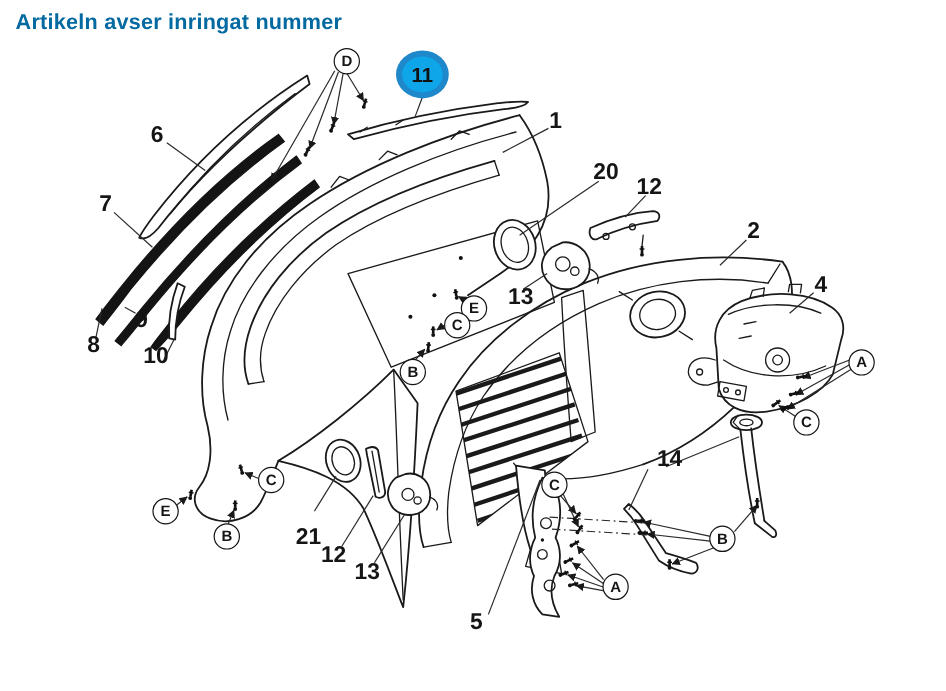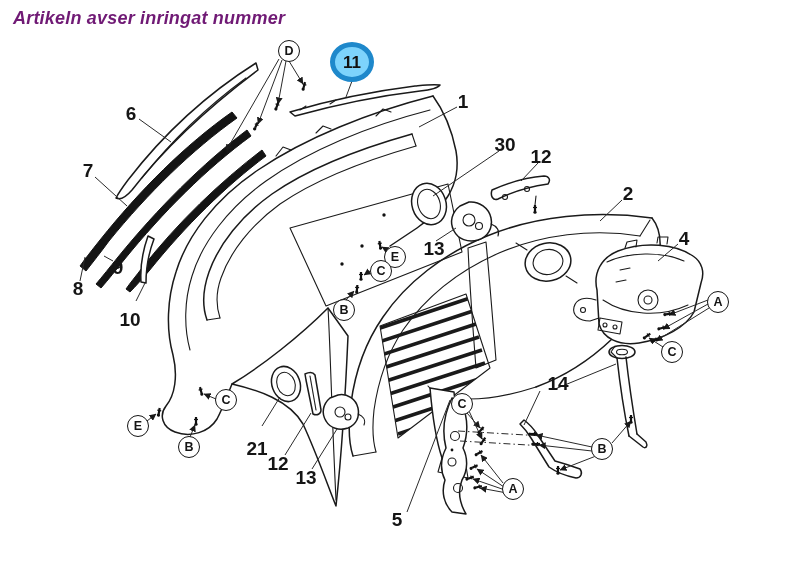--- a/index.html
+++ b/index.html
@@ -10,21 +10,21 @@
               letter-spacing:.2px;color:#2a8ac6;white-space:nowrap;}
   .labels{position:absolute;left:0;top:0;width:100%;height:100%;pointer-events:none;}
   .part-label{position:absolute;transform:translate(-50%,-50%);
               font-weight:700;font-size:19px;color:#151515;line-height:1;}
   .letter-callout{position:absolute;transform:translate(-50%,-50%);
               width:20px;height:20px;border:1.7px solid #151515;border-radius:50%;
               background:#fff;display:flex;align-items:center;justify-content:center;
               font-weight:700;font-size:12.5px;color:#151515;line-height:1;}
   .highlight-ring{position:absolute;transform:translate(-50%,-50%);
               width:34px;height:30px;border:5px solid #1e88cb;border-radius:50%;
-              background:#7dd3fc;display:flex;align-items:center;justify-content:center;
+              background:#0ea5e9;display:flex;align-items:center;justify-content:center;
               font-weight:700;font-size:17px;color:#111;line-height:1;}
   
   .ln{stroke:#1a1a1a;stroke-width:1.5;fill:none;stroke-linecap:round;stroke-linejoin:round;}
   .ln2{stroke:#1a1a1a;stroke-width:1.1;fill:none;stroke-linecap:round;stroke-linejoin:round;}
   .fillw{fill:#ffffff;}
   .filld{fill:#141414;stroke:#141414;stroke-width:1;}
   .slat{stroke:#1a1a1a;stroke-width:3.6;fill:none;}
   .leader{stroke:#2a2a2a;stroke-width:1;fill:none;}
   .dashdot{stroke:#2a2a2a;stroke-width:1;fill:none;stroke-dasharray:7 3 1.5 3;}
 </style>
@@ -243,38 +243,38 @@
       <use href="#bolt" transform="translate(536,444) rotate(90)"></use>
       <use href="#bolt" transform="translate(558,470)"></use>
       <use href="#bolt" transform="translate(479,453) rotate(60)"></use>
       <use href="#bolt" transform="translate(474,467) rotate(65)"></use>
       <use href="#bolt" transform="translate(470,478) rotate(70)"></use>
       <use href="#bolt" transform="translate(478,487) rotate(75)"></use>
       <use href="#bolt" transform="translate(535,209)"></use>
     </g>
   </svg>
 
-  <div class="page-title" style="color: #701a75; font-style: italic;">Artikeln avser inringat nummer</div>
+  <div class="page-title" style="color: #0369a1;">Artikeln avser inringat nummer</div>
 
   <div class="labels" id="labels">
       <div class="part-label" style="left: 463px; top: 101px;">1</div>
       <div class="part-label" style="left: 628px; top: 193px;">2</div>
       <div class="part-label" style="left: 684px; top: 238px;">4</div>
       <div class="part-label" style="left: 397px; top: 519px;">5</div>
       <div class="part-label" style="left: 131px; top: 113px;">6</div>
       <div class="part-label" style="left: 88px; top: 170px;">7</div>
       <div class="part-label" style="left: 78px; top: 288px;">8</div>
       <div class="part-label" style="left: 118px; top: 267px;">9</div>
-      <div class="part-label" style="left: 130px; top: 319px;">10</div>
+      <div class="part-label" style="left: 130px; top: 297px;">10</div>
       <div class="part-label" style="left: 541px; top: 156px;">12</div>
       <div class="part-label" style="left: 278px; top: 463px;">12</div>
       <div class="part-label" style="left: 434px; top: 248px;">13</div>
       <div class="part-label" style="left: 306px; top: 477px;">13</div>
       <div class="part-label" style="left: 546px; top: 383px; margin-left: 12px;">14</div>
-      <div class="part-label" style="left: 505px; top: 144px;">30</div>
+      <div class="part-label" style="left: 505px; top: 144px;">20</div>
       <div class="part-label" style="left: 257px; top: 448px;">21</div>
       <div class="letter-callout" style="left: 289px; top: 51px;">D</div>
       <div class="letter-callout" style="left: 395px; top: 257px;">E</div>
       <div class="letter-callout" style="left: 381px; top: 271px;">C</div>
       <div class="letter-callout" style="left: 344px; top: 310px;">B</div>
       <div class="letter-callout" style="left: 138px; top: 426px;">E</div>
       <div class="letter-callout" style="left: 226px; top: 400px;">C</div>
       <div class="letter-callout" style="left: 189px; top: 447px;">B</div>
       <div class="letter-callout" style="left: 718px; top: 302px;">A</div>
       <div class="letter-callout" style="left: 672px; top: 352px;">C</div>

